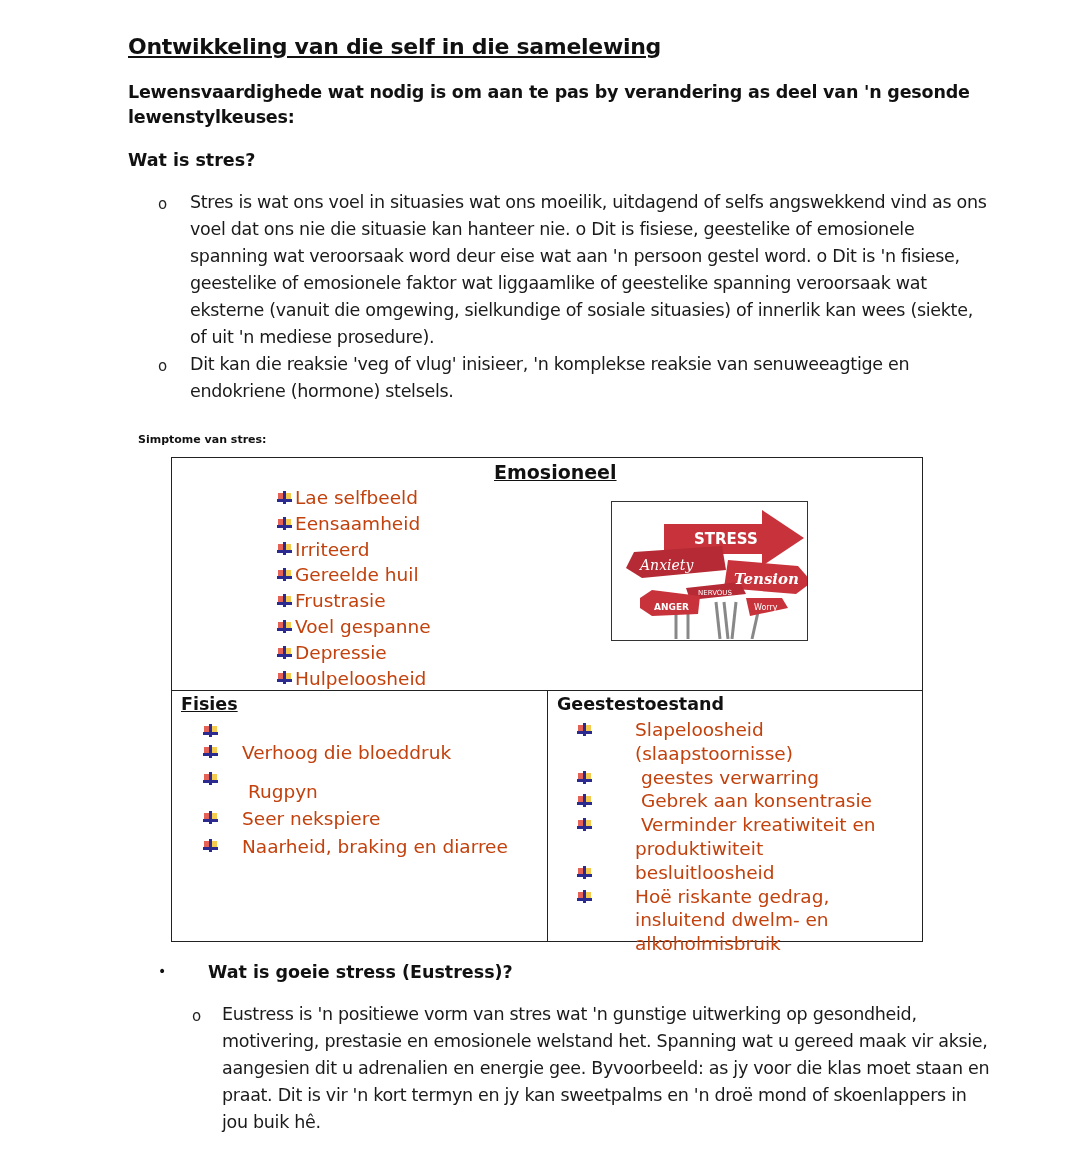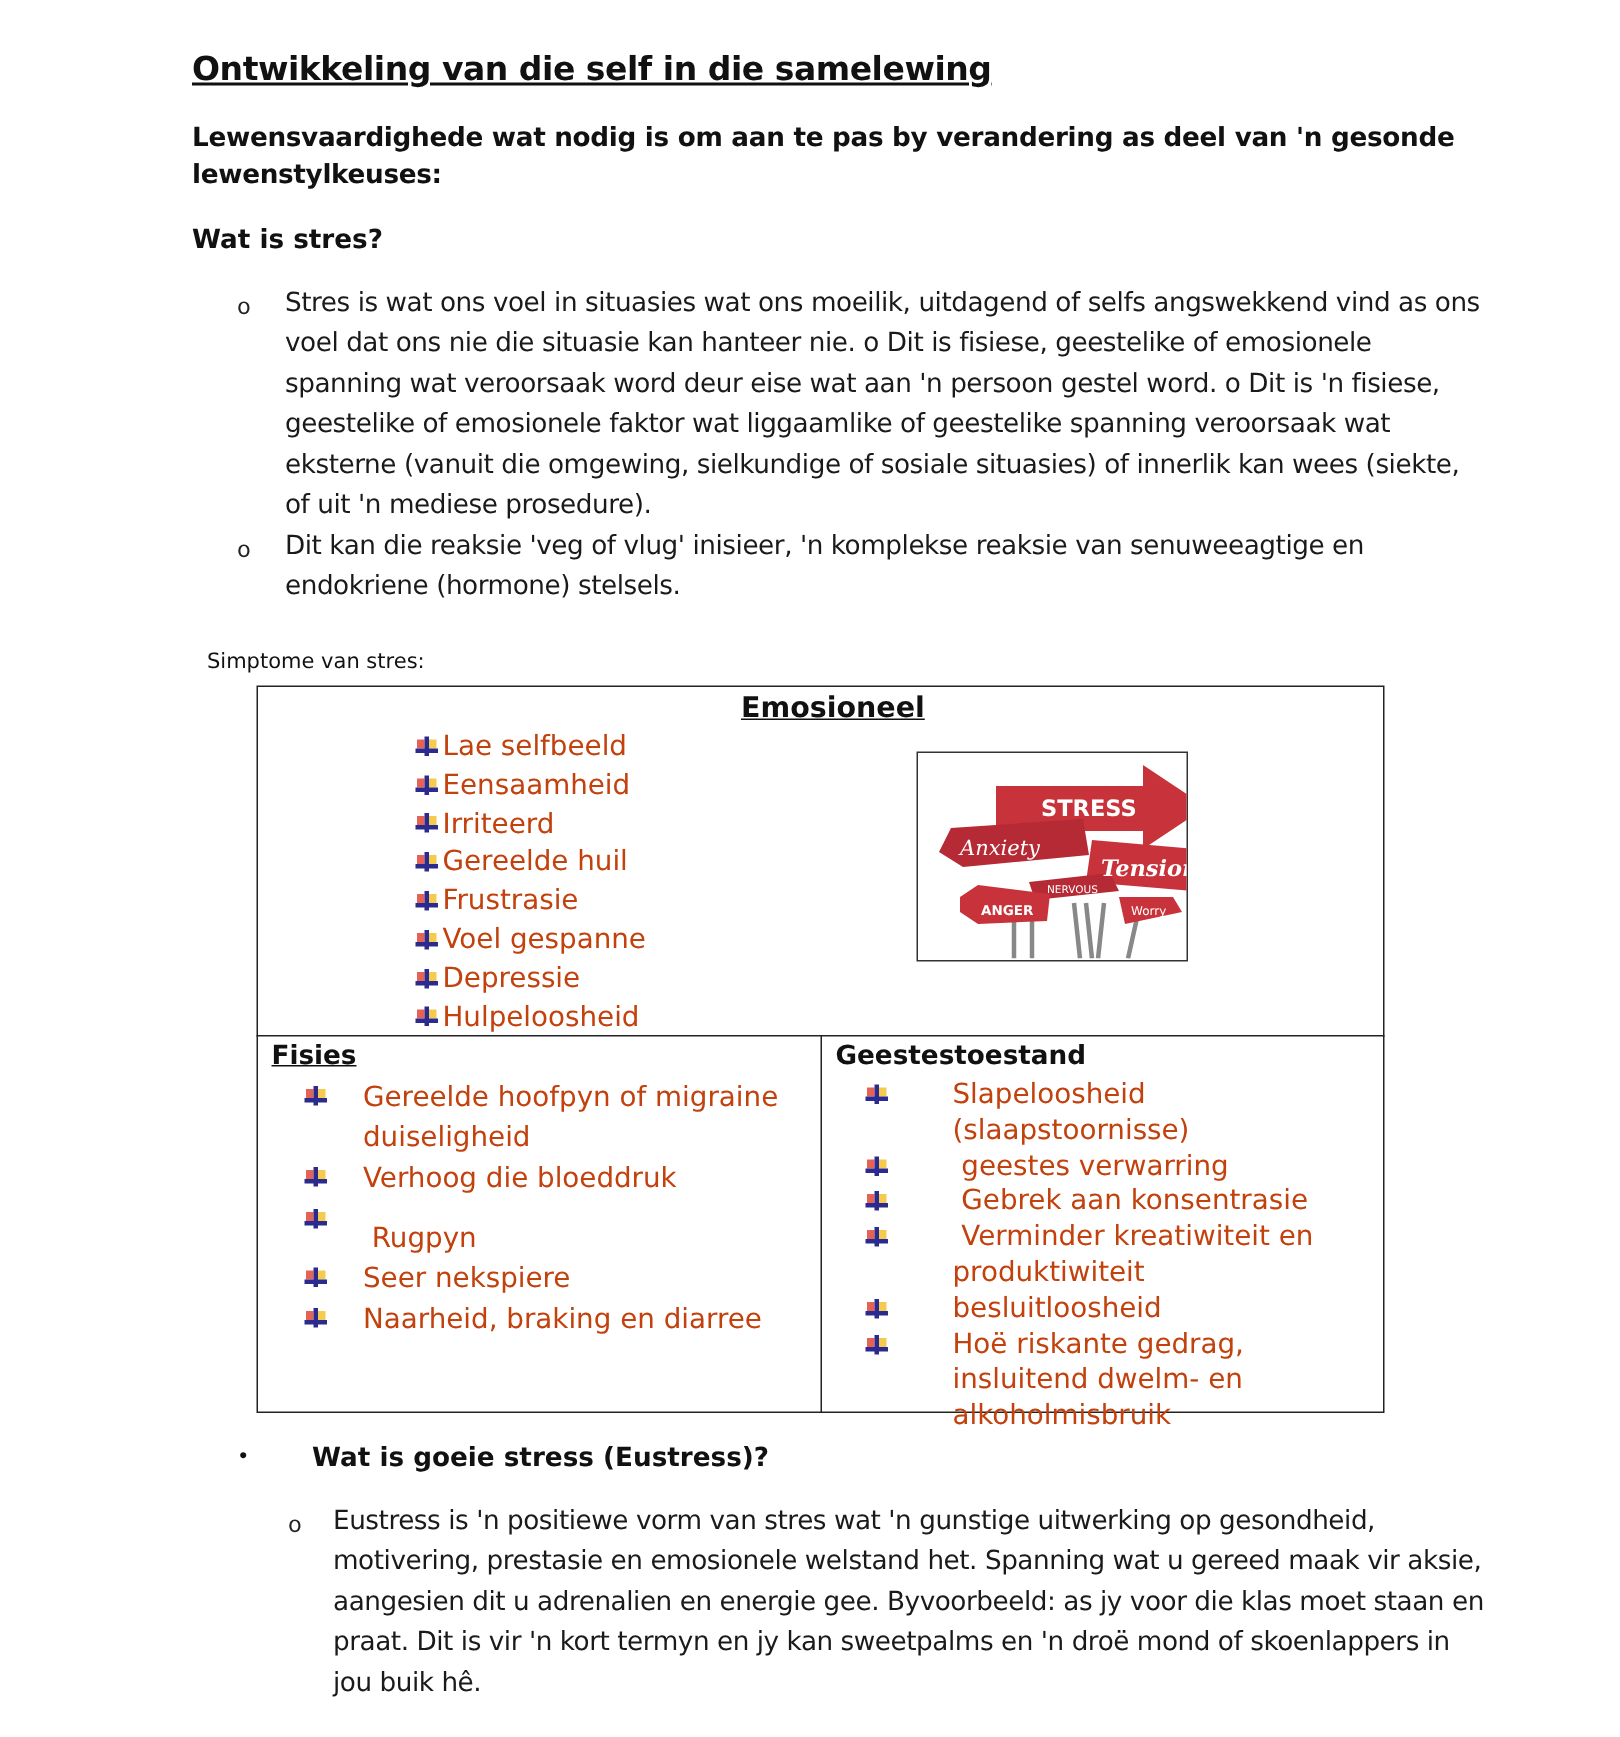--- a/index.html
+++ b/index.html
@@ -8,42 +8,42 @@
   .abs { position: absolute; }
   .title { left: 128px; top: 34px; font-size: 22px; font-weight: bold; text-decoration: underline; letter-spacing: -0.3px; }
   .subtitle { left: 128px; top: 80px; width: 860px; font-size: 17.5px; font-weight: bold; line-height: 25px; letter-spacing: -0.2px; }
   .q1 { left: 128px; top: 150px; font-size: 17.5px; font-weight: bold; }
   .para { font-size: 17.5px; line-height: 27px; letter-spacing: -0.3px; color: #1a1a1a; }
   .bullet-o { font-size: 15px; color: #222; }
   .p1 { left: 190px; top: 189px; width: 800px; }
   .p2 { left: 190px; top: 351px; width: 800px; }
   .b1 { left: 158px; top: 195px; }
   .b2 { left: 158px; top: 357px; }
-  .simp { left: 138px; top: 433px; font-size: 14px; font-weight: normal; }
+  .simp { left: 138px; top: 433px; font-size: 11px; font-weight: bold; }
   .table { left: 171px; top: 457px; width: 752px; height: 485px; border: 1.5px solid #222; box-sizing: border-box; }
   .row-divider { left: 171px; top: 690px; width: 752px; height: 0; border-top: 1.5px solid #222; }
   .col-divider { left: 547px; top: 690px; width: 0; height: 252px; border-left: 1.5px solid #222; }
   .emo-head { left: 494px; top: 461px; font-size: 19px; font-weight: bold; text-decoration: underline; }
   .list { font-size: 18.5px; line-height: 25.8px; color: #c2410c; }
   .list .li { display: flex; align-items: center; white-space: nowrap; }
   .arrow { display: inline-block; width: 16px; height: 16px; position: relative; margin-right: 3px; flex-shrink: 0; }
   .arrow .v { position: absolute; left: 7px; top: 1px; width: 3px; height: 13px; background: #2b2b8f; }
   .arrow .h { position: absolute; left: 1px; top: 9px; width: 15px; height: 3px; background: #2b2b8f; }
   .arrow .r { position: absolute; left: 2px; top: 3px; width: 5px; height: 6px; background: #e0463a; opacity: .85; }
   .arrow .y { position: absolute; left: 10px; top: 3px; width: 5px; height: 6px; background: #f2c230; opacity: .85; }
   .emo-list { left: 276px; top: 485px; }
   .fis-head { left: 181px; top: 694px; font-size: 17.5px; font-weight: bold; text-decoration: underline; }
   .fis-list { left: 202px; top: 718px; font-size: 18.5px; line-height: 27.2px; }
   .fis-list .li { display: flex; align-items: flex-start; }
   .fis-list .arrow { margin-top: 5px; margin-right: 24px; }
   .gee-head { left: 557px; top: 694px; font-size: 17.5px; font-weight: bold; }
   .gee-list { left: 576px; top: 718px; font-size: 18.5px; line-height: 23.8px; width: 340px; }
   .gee-list .li { display: flex; align-items: flex-start; gap: 40px; }
   .gee-list .arrow { margin-top: 4px; }
-  .img-box { left: 611px; top: 501px; width: 181px; height: 140px; border: 1.5px solid #333; box-sizing: border-box; background: #fff; overflow: hidden; }
+  .img-box { left: 611px; top: 501px; width: 197px; height: 140px; border: 1.5px solid #333; box-sizing: border-box; background: #fff; overflow: hidden; }
   .dot { left: 158px; top: 963px; font-size: 14px; }
   .q2 { left: 208px; top: 962px; font-size: 17.5px; font-weight: bold; }
   .b3 { left: 192px; top: 1007px; }
   .p3 { left: 222px; top: 1001px; width: 770px; }
 </style>
 </head>
 <body>
 
 <div class="abs title">Ontwikkeling van die self in die samelewing</div>
 <div class="abs subtitle"> Lewensvaardighede wat nodig is om aan te pas by verandering as deel van 'n gesonde lewenstylkeuses:</div>
@@ -163,21 +163,20 @@
 
 <div class="abs fis-head">Fisies</div>
 <div class="abs list fis-list" id="fis-list" style="width:330px">
     <div class="li">
       <span class="arrow">
         <i class="r"></i>
         <i class="y"></i>
         <i class="v"></i>
         <i class="h"></i>
       </span>
-      <span style="white-space: pre-wrap;">Gereelde hoofpyn of migraine duiseligheid</span>
     </div>
     <div class="li">
       <span class="arrow">
         <i class="r"></i>
         <i class="y"></i>
         <i class="v"></i>
         <i class="h"></i>
       </span>
       <span style="white-space: pre-wrap;">Verhoog die bloeddruk</span>
     </div>

